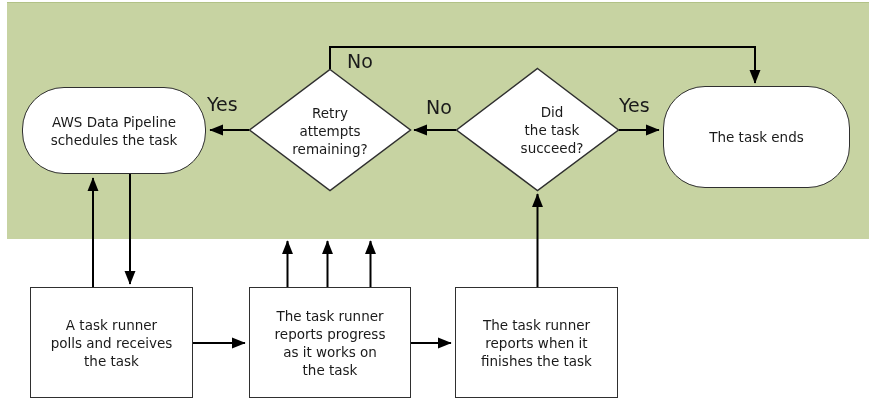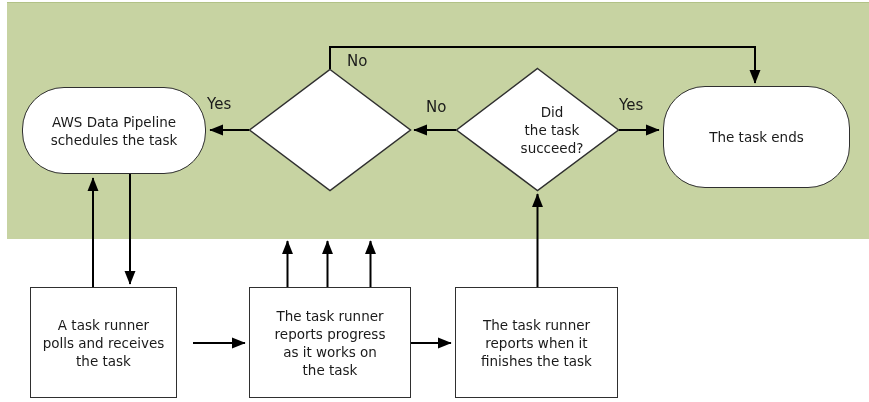--- a/index.html
+++ b/index.html
@@ -28,26 +28,26 @@
     box-sizing:border-box;
   }
   .stadium{border-radius:42px;}
   .diamond-label{
     position:absolute;
     text-align:center;white-space:pre-line;
     font-size:13.5px;line-height:18px;
   }
   .edge-label{
     position:absolute;
-    font-size:15px;line-height:16px;
+    font-size:19px;line-height:16px;
   }
   
   #node-schedule{left:22px;top:87px;width:184px;height:87px;}
   #node-end{left:663px;top:86px;width:187px;height:102px;}
-  #node-poll{left:30px;top:287px;width:147px;height:111px;}
+  #node-poll{left:30px;top:287px;width:163px;height:111px;}
   #node-progress{left:249px;top:287px;width:162px;height:111px;}
   #node-finish{left:455px;top:287px;width:163px;height:111px;}
   #label-retry{left:270px;top:104px;width:120px;}
   #label-succeed{left:492px;top:103px;width:120px;}
   #edge-label-retry-yes{left:207px;top:96px;}
   #edge-label-retry-no{left:347px;top:53px;}
   #edge-label-succeed-no{left:426px;top:99px;}
   #edge-label-succeed-yes{left:619px;top:97px;}
 </style>
 </head>
@@ -92,20 +92,23 @@
 
   <div class="node" id="node-progress">The task runner
 reports progress
 as it works on
 the task</div>
 
   <div class="node" id="node-finish">The task runner
 reports when it
 finishes the task</div>
 
+  <div class="diamond-label" id="label-retry">Retry
+attempts
+remaining?</div>
 
   <div class="diamond-label" id="label-succeed">Did
 the task
 succeed?</div>
 
   <div class="edge-label" id="edge-label-retry-yes">Yes</div>
 
   <div class="edge-label" id="edge-label-retry-no">No</div>
 
   <div class="edge-label" id="edge-label-succeed-no">No</div>

